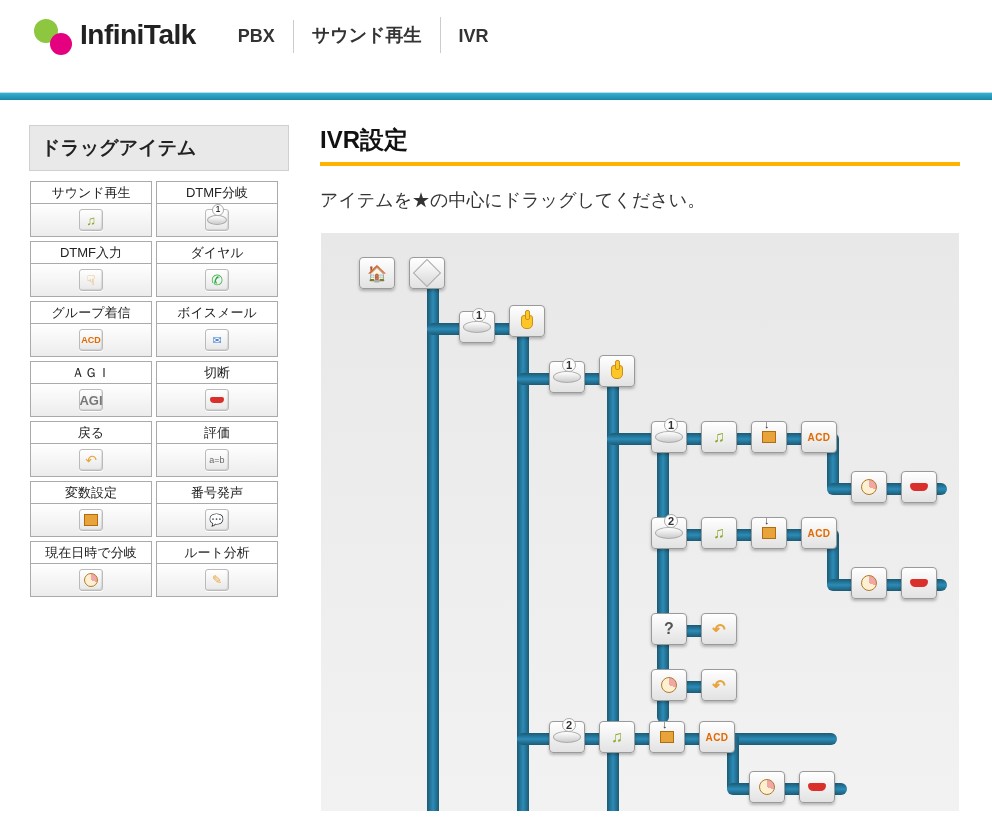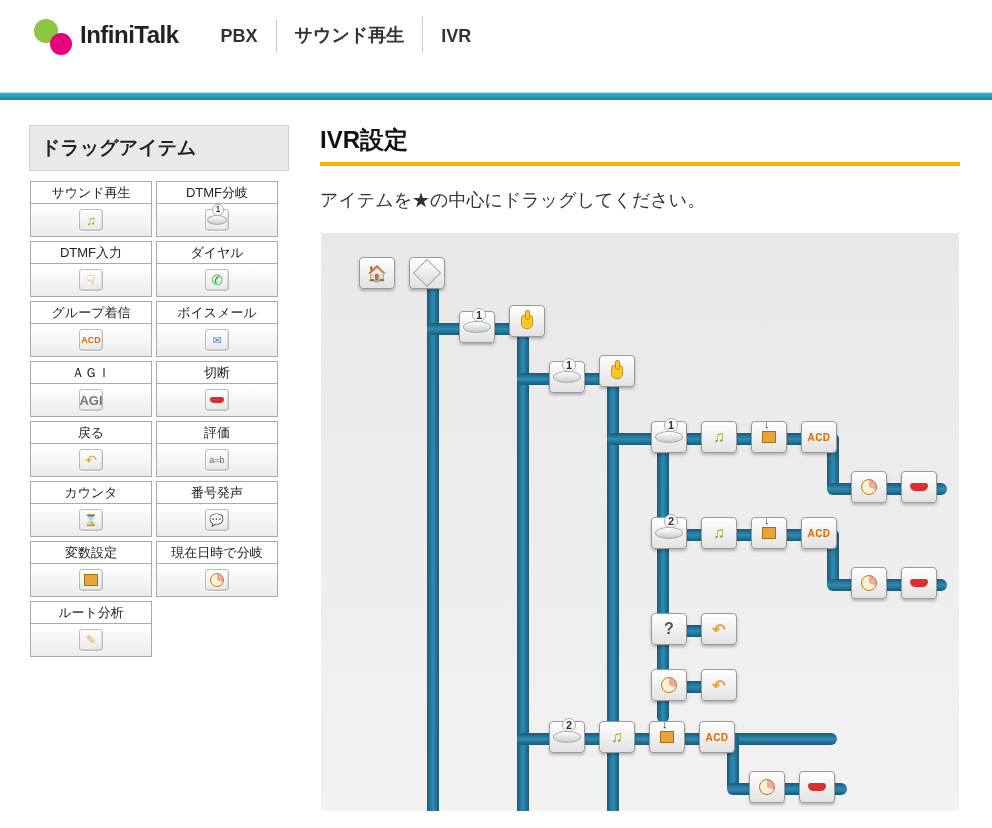--- a/index.html
+++ b/index.html
@@ -3,21 +3,21 @@
 <meta charset="utf-8">
 <style>
   * { box-sizing: border-box; }
   body { margin: 0; font-family: "Meiryo", "Hiragino Kaku Gothic Pro", sans-serif; background: #fff; width: 992px; }
   .header { display: flex; align-items: center; height: 70px; padding-left: 28px; }
   .logo { display: flex; align-items: center; margin-right: 24px; }
   .logo-dots { position: relative; width: 48px; height: 40px; }
   .logo-dot { position: absolute; border-radius: 50%; }
   .logo-dot.green { width: 24px; height: 24px; background: #8dc63f; top: 4px; left: 6px; }
   .logo-dot.pink  { width: 22px; height: 22px; background: #e5007f; top: 18px; left: 22px; }
-  .logo-text { font-size: 24px; font-weight: 700; color: #222; margin-left: 4px; letter-spacing: -0.5px;}
+  .logo-text { font-size: 28px; font-weight: 700; color: #222; margin-left: 4px; letter-spacing: -0.5px;}
   .nav { display: flex; align-items: flex-end; }
   .nav-item { font-size: 18px; font-weight: 700; color: #333; padding: 6px 18px; border-right: 1px solid #ccc; cursor: pointer; }
   .nav-item:last-child { border-right: none; }
   .topbar { height: 8px; background: linear-gradient(#3ab0d0, #1987a8); border-top: 1px solid #aee2f0; margin-top: 22px;}
   .main { display: flex; padding: 24px 28px; }
   .sidebar { width: 262px; }
   .sidebar-title { background: #e9e9e9; padding: 10px 12px; font-size: 19px; font-weight: 700; color: #222; border: 1px solid #fff; box-shadow: inset 0 0 0 1px #d0d0d0;}
   .palette { display: flex; flex-wrap: wrap; margin-top: 9px; }
   .pal-item { width: 126px; text-align: center; margin-bottom: 4px; padding: 0 2px;}
   .pal-label { font-size: 13px; color: #222; border: 1px solid #aaa; border-bottom: none; background: #fff; padding: 2px 0; height: 22px; line-height: 18px; overflow: hidden;}
@@ -150,35 +150,29 @@
             <span class="ic back">↶</span>
           </div>
         </div>
       <div class="pal-item">
           <div class="pal-label">評価</div>
           <div class="pal-btn">
             <span class="ic eval">a=b</span>
           </div>
         </div>
       <div class="pal-item">
-          <div class="pal-label">カウンタ</div>
-          <div class="pal-btn">
-            <span class="ic counter">⌛</span>
+          <div class="pal-label">変数設定</div>
+          <div class="pal-btn">
+            <span class="ic varset"></span>
           </div>
         </div>
       <div class="pal-item">
           <div class="pal-label">番号発声</div>
           <div class="pal-btn">
             <span class="ic speak">💬</span>
-          </div>
-        </div>
-      <div class="pal-item">
-          <div class="pal-label">変数設定</div>
-          <div class="pal-btn">
-            <span class="ic varset"></span>
           </div>
         </div>
       <div class="pal-item">
           <div class="pal-label">現在日時で分岐</div>
           <div class="pal-btn">
             <span class="ic clock"></span>
           </div>
         </div>
       <div class="pal-item">
           <div class="pal-label">ルート分析</div>

